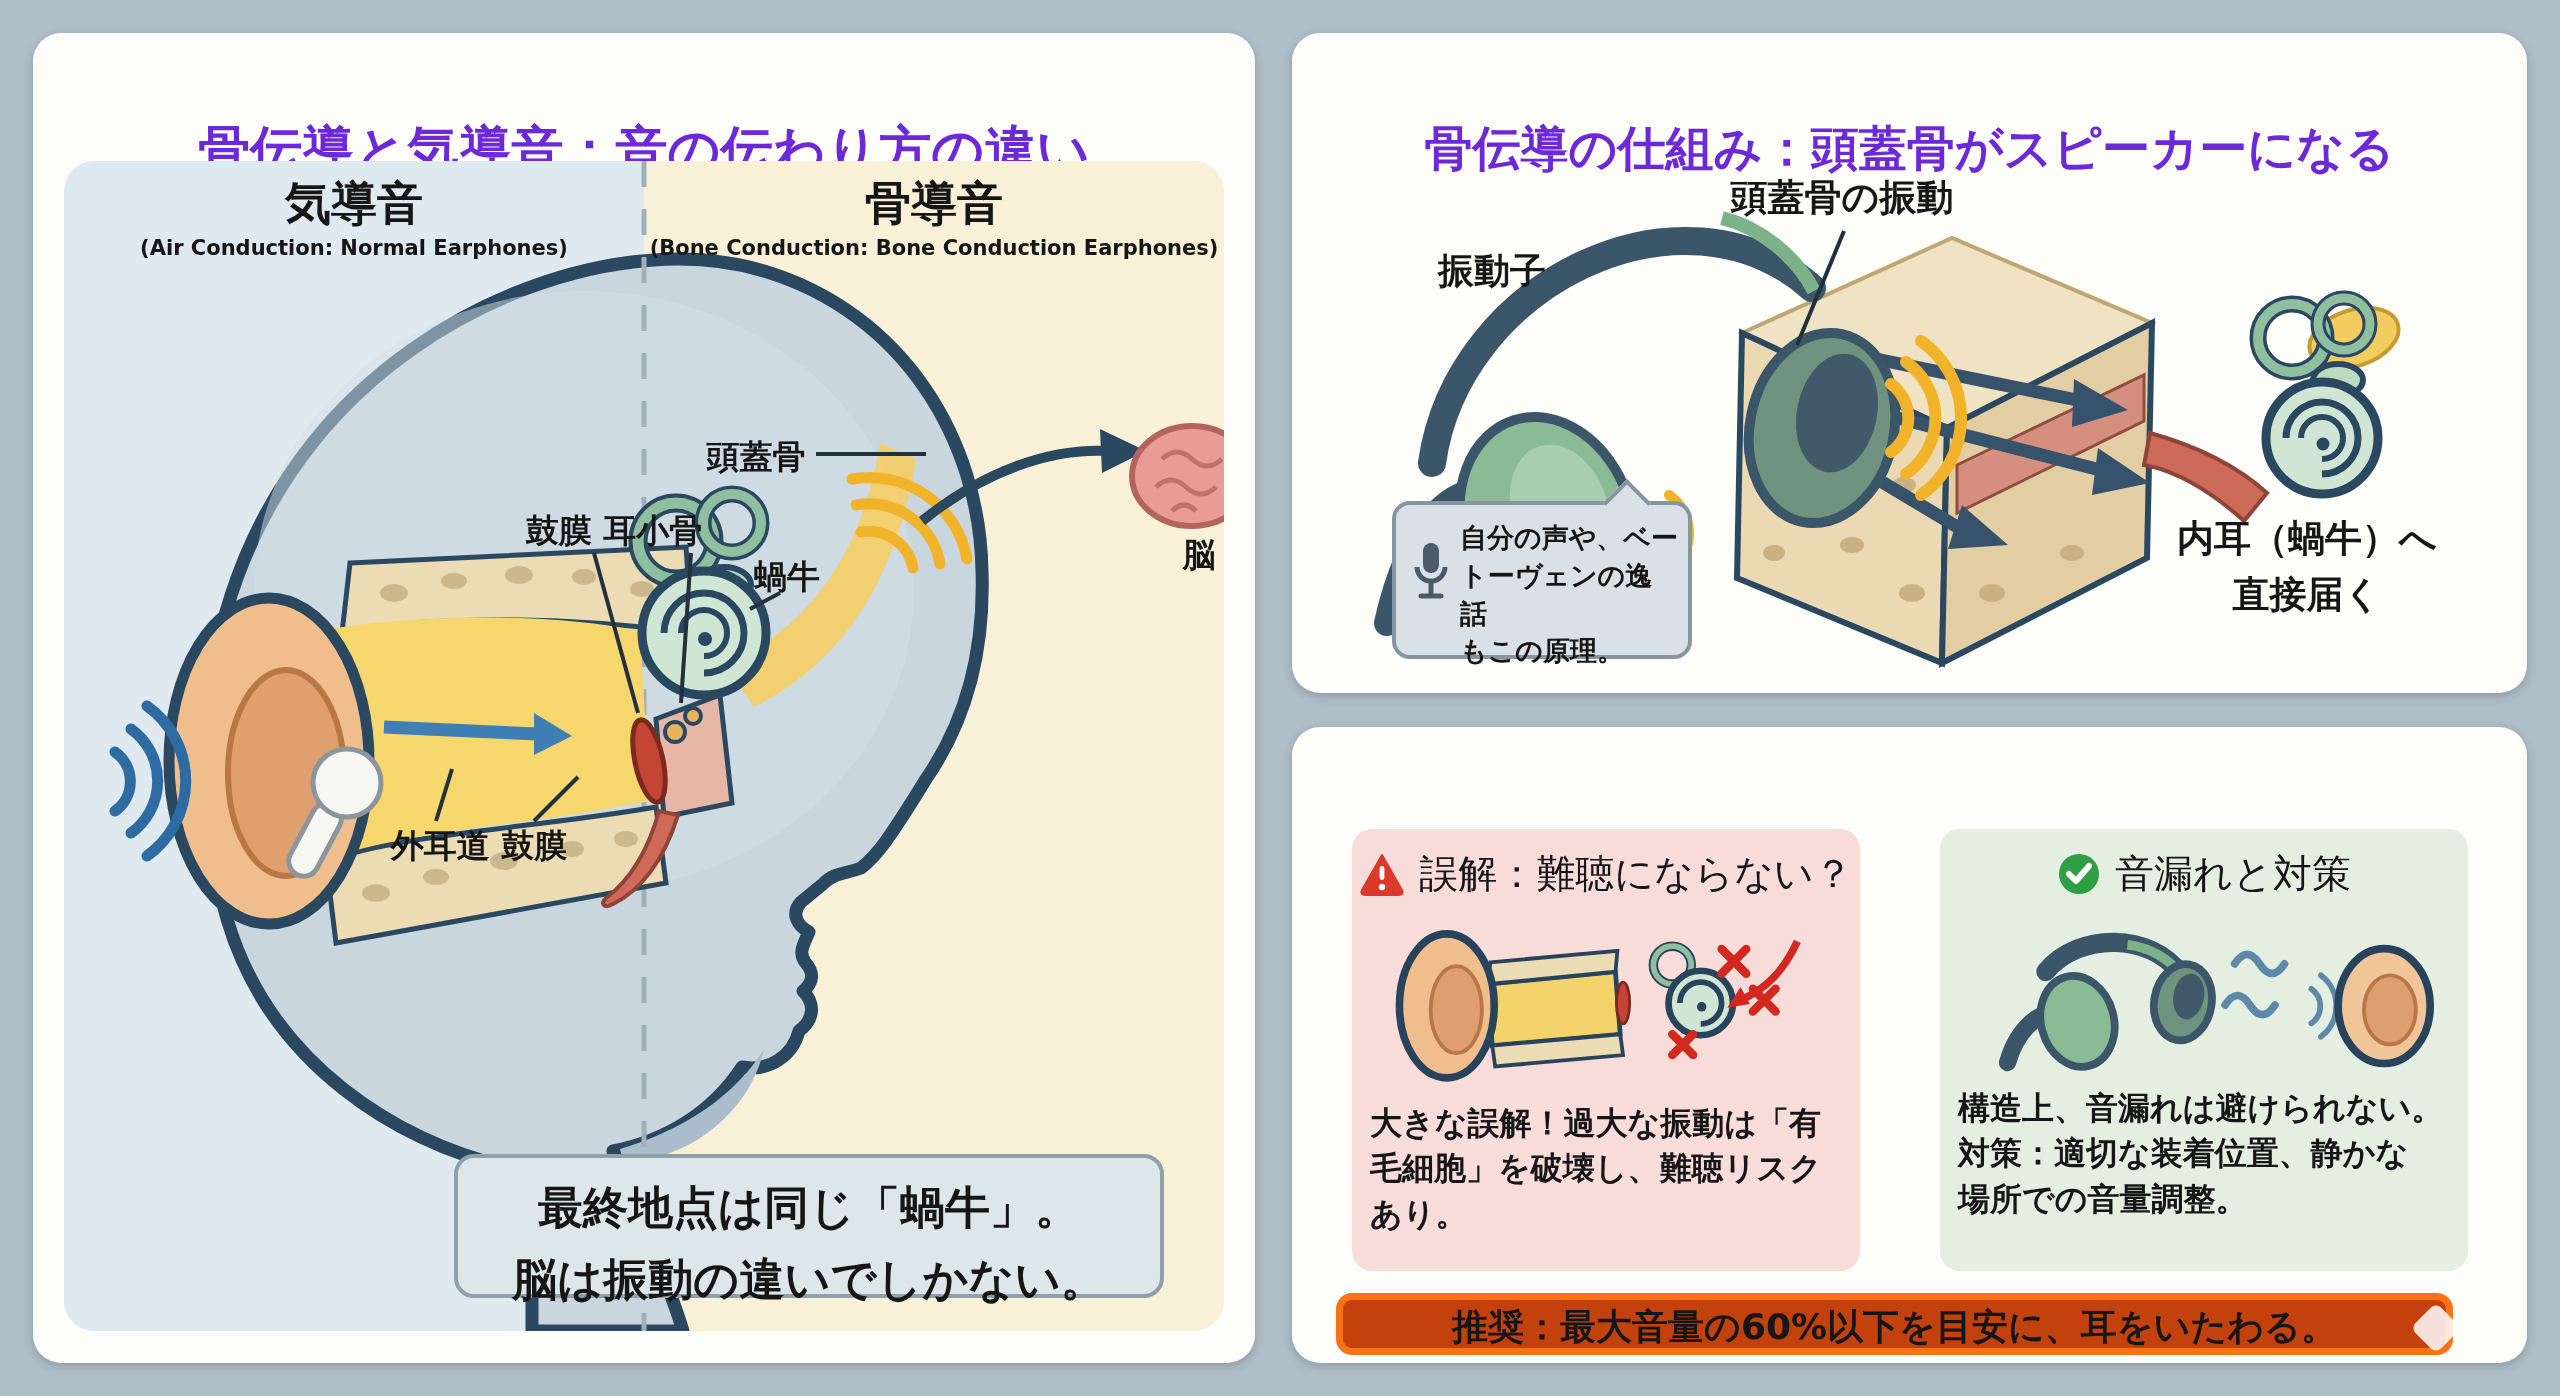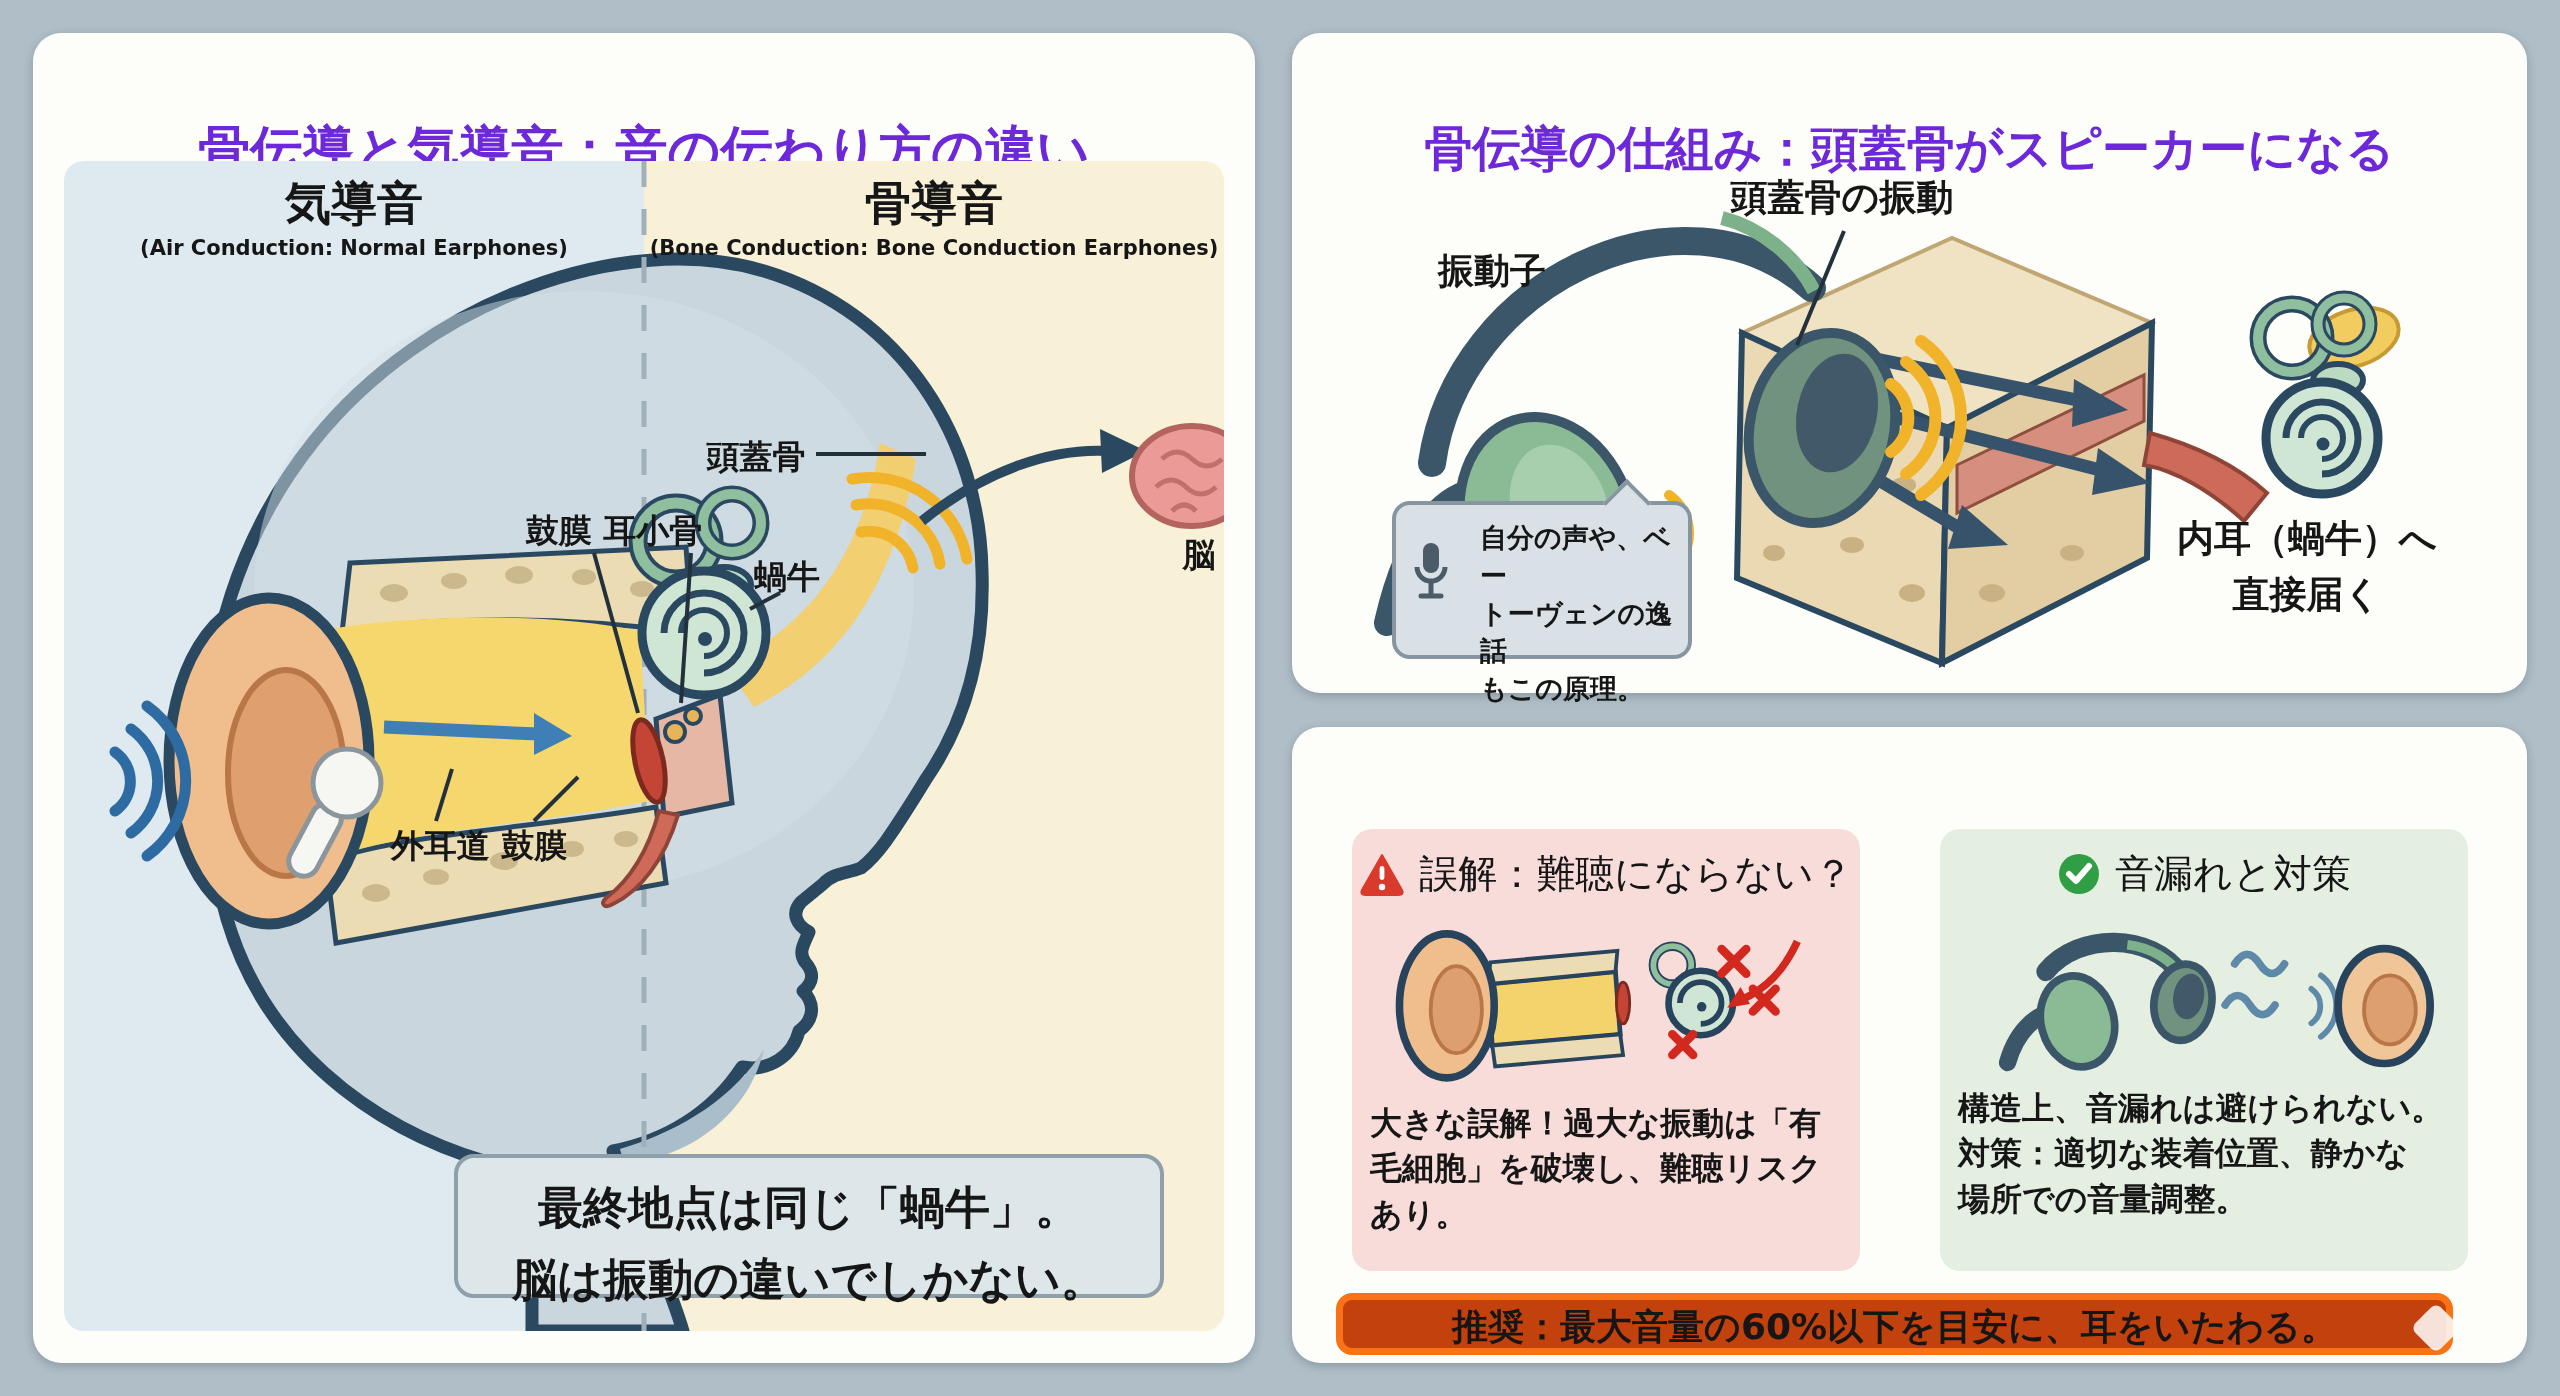--- a/index.html
+++ b/index.html
@@ -3,39 +3,39 @@
 <meta charset="utf-8">
 <style>
   html,body{margin:0;padding:0;background:#afbec7;}
   .stage{position:relative;width:2560px;height:1396px;background:#afbec7;overflow:hidden;
          font-family:"DejaVu Sans","Liberation Sans",sans-serif;color:#161616;}
   .card{position:absolute;background:#fdfdfa;border-radius:28px;box-shadow:0 3px 10px rgba(30,45,60,.25);}
   .panel-title{position:absolute;left:0;right:0;text-align:center;font-weight:800;color:#6d28d9;white-space:nowrap;}
   
   .card.left{left:33px;top:33px;width:1222px;height:1330px;}
   .left .panel-title{top:48px;font-size:52px;}
-  .split{position:absolute;left:31px;top:128px;width:1160px;height:1170px;border-radius:20px;overflow:hidden;}
+  .split{position:absolute;left:31px;top:128px;width:1160px;height:1170px;border-radius:30px;overflow:hidden;}
   .half{position:absolute;top:0;width:580px;height:1170px;}
   .half.air{left:0;background:#dfe9f0;}
   .half.bone{left:580px;background:#f8f1d8;}
   .half-head{position:absolute;top:16px;width:580px;text-align:center;z-index:3;}
   .half-head .jp{font-size:46px;font-weight:800;line-height:1.15;}
   .half-head .en{font-size:21px;font-weight:700;margin-top:6px;}
   .art{position:absolute;left:0;top:0;width:1160px;height:1170px;z-index:1;}
   .anat-label{position:absolute;z-index:4;font-weight:800;font-size:33px;text-align:center;white-space:nowrap;}
   .note-box{position:absolute;z-index:5;left:390px;top:993px;width:710px;height:144px;background:#dde7ea;
             border:4px solid #8fa0ab;border-radius:20px;text-align:center;font-size:45px;font-weight:800;
             line-height:1.6;padding-top:14px;box-sizing:border-box;}
   
   .card.topright{left:1292px;top:33px;width:1235px;height:660px;}
   .topright .panel-title{top:52px;font-size:48px;}
   .art2{position:absolute;left:0;top:0;width:1235px;height:660px;z-index:1;}
   .mech-label{position:absolute;z-index:4;font-weight:800;text-align:center;white-space:nowrap;}
   .bubble{position:absolute;z-index:5;left:100px;top:468px;width:300px;height:158px;background:#d9e1e6;
-          border:4px solid #8795a0;border-radius:18px;box-sizing:border-box;padding-left:20px;}
+          border:4px solid #8795a0;border-radius:18px;box-sizing:border-box;}
   .bubble .tail{position:absolute;top:-19px;right:44px;width:30px;height:30px;background:#d9e1e6;
           border-top:4px solid #8795a0;border-left:4px solid #8795a0;transform:rotate(45deg);}
   .bubble .mic{position:absolute;left:12px;top:34px;}
   .bubble .btxt{margin:14px 10px 0 64px;font-size:27px;font-weight:800;line-height:1.4;}
   
   .card.bottomright{left:1292px;top:727px;width:1235px;height:636px;}
   .bottomright .panel-title{top:34px;font-size:46px;}
   .risk-box{position:absolute;top:102px;height:442px;border-radius:20px;box-sizing:border-box;}
   .risk-box.pink{left:60px;width:508px;background:#f7dcda;}
   .risk-box.green{left:648px;width:528px;background:#e4efe2;}

